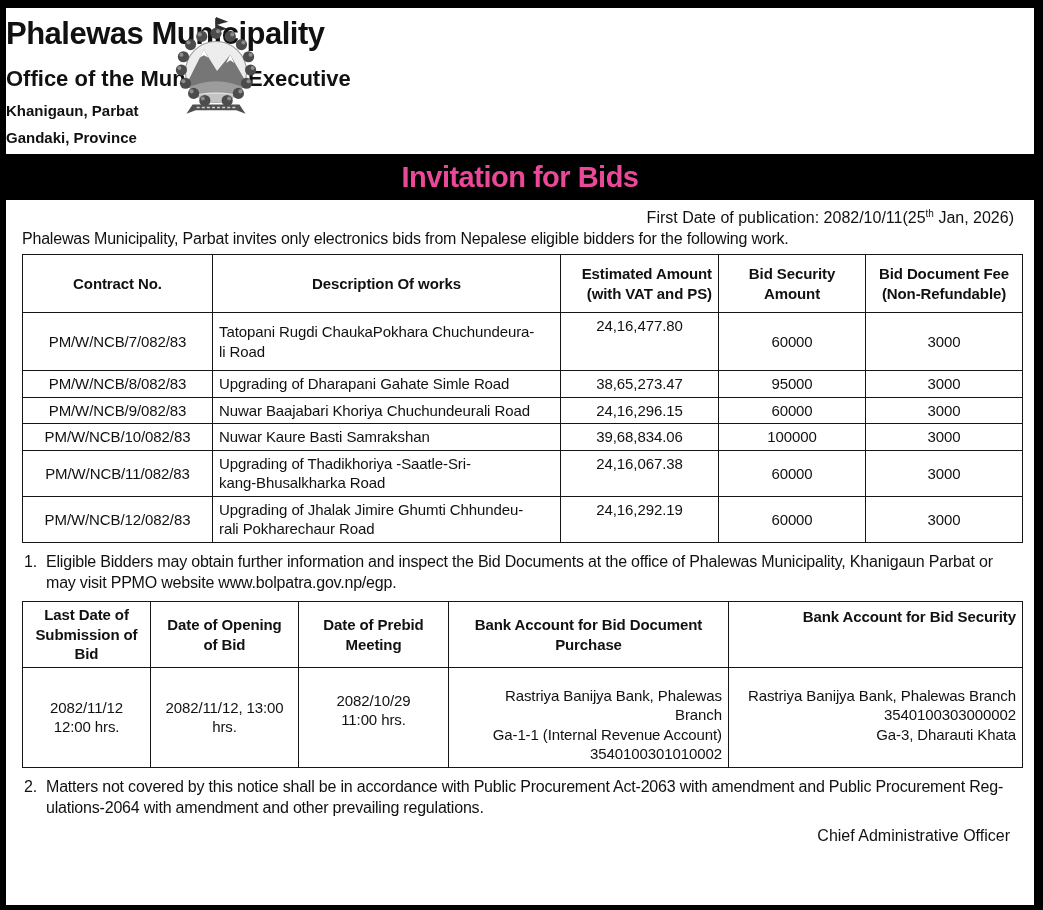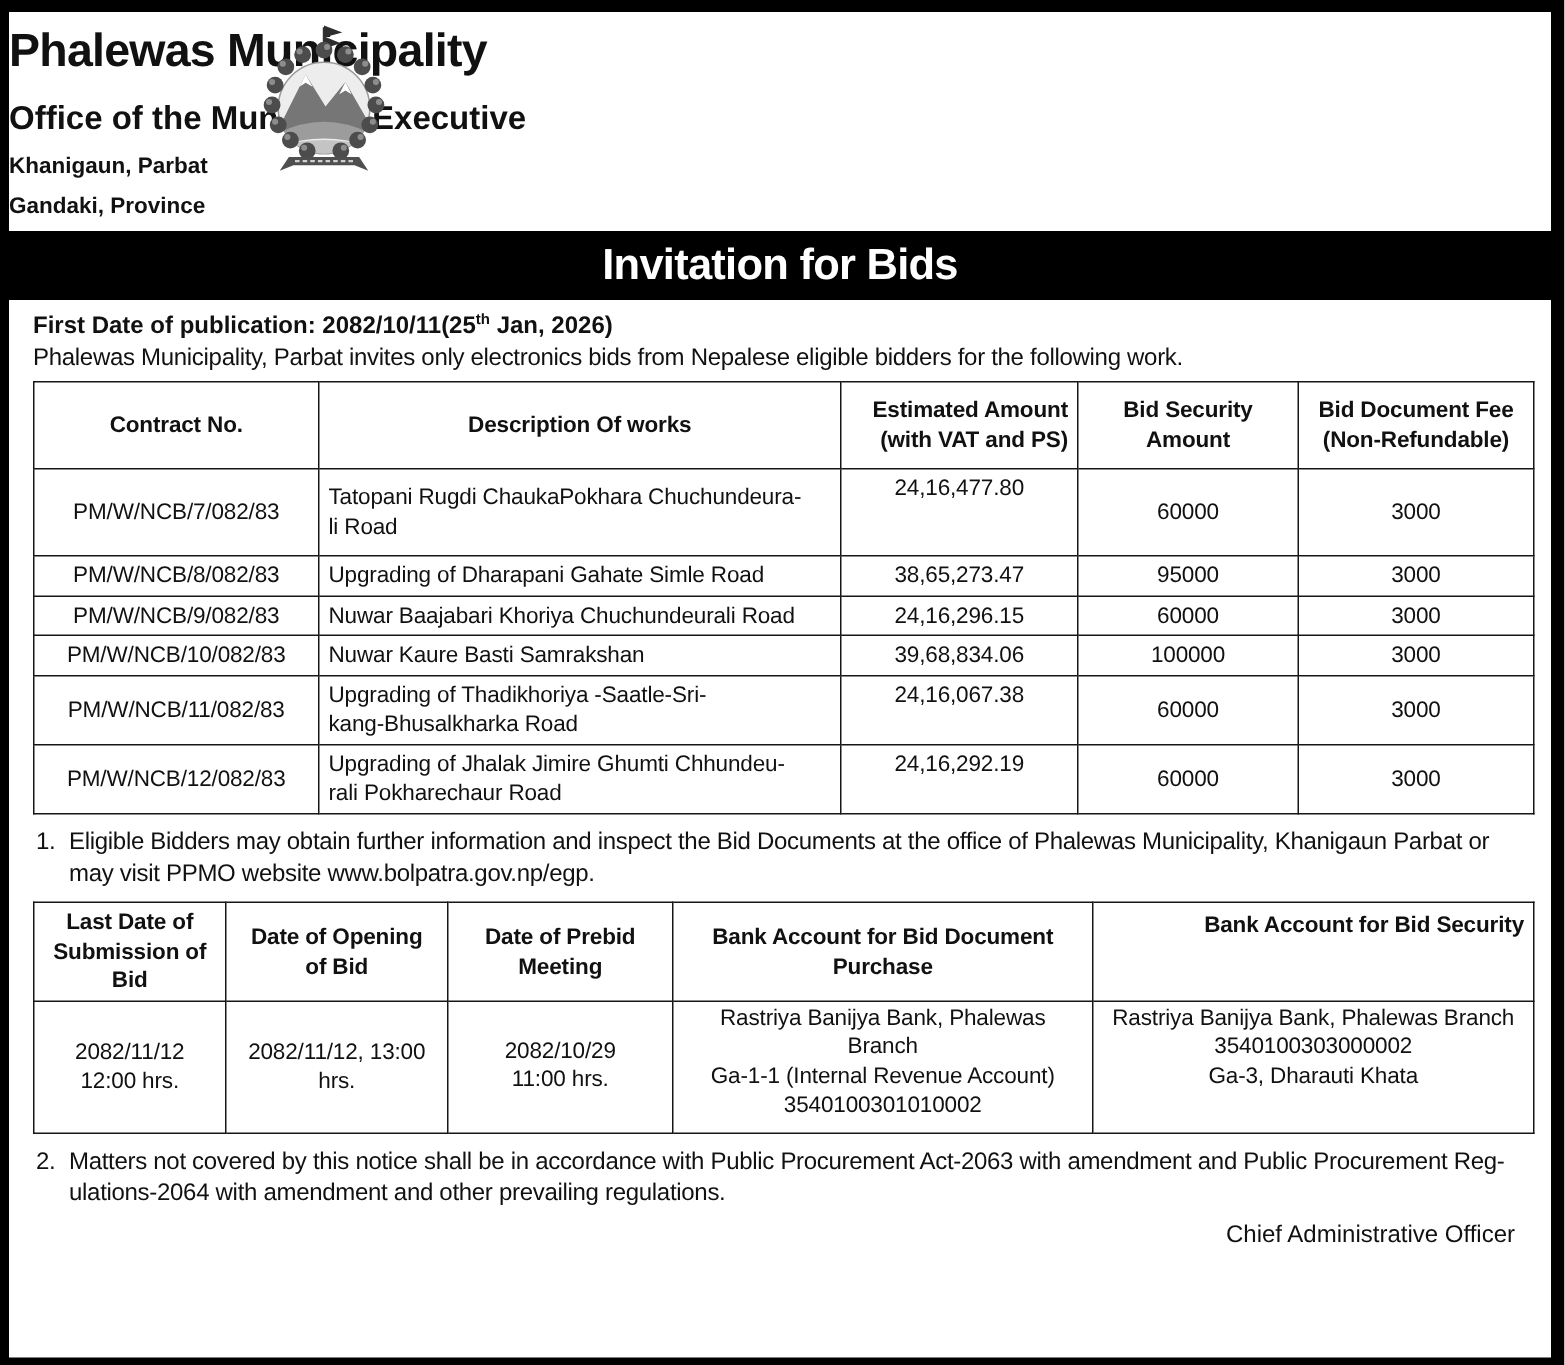--- a/index.html
+++ b/index.html
@@ -15,26 +15,26 @@
     border-width: 8px 9px 5px 6px;
     background: #fff; overflow: hidden;
   }
   .header { position: relative; height: 146px; }
   .emblem { position: absolute; left: 160px; top: 5px; width: 100px; height: 114px; }
   .header-text { text-align: left; padding-top: 8px; }
   .title { font-size: 31px; font-weight: bold; letter-spacing: -0.5px; line-height: 1.15; }
   .subtitle { font-size: 22px; font-weight: bold; margin-top: 14px; }
   .addr { font-size: 15px; font-weight: bold; margin-top: 10px; }
   .banner {
-    height: 46px; background: #000; color: #ffffff;
+    height: 46px; background: #000; color: #ec4899;
     display: flex; align-items: center; justify-content: center;
     font-size: 29px; font-weight: bold; letter-spacing: -0.5px;
   }
   .content { padding: 0 20px 0 16px; }
-  .pub-line { text-align: left; font-size: 16px; margin: 8px 0 3px; font-weight: bold; }
+  .pub-line { text-align: right; font-size: 16px; margin: 8px 0 3px; }
   .pub-line sup { font-size: 10px; }
   .intro { font-size: 16px; margin-bottom: 6px; letter-spacing: -0.2px; }
   table { border-collapse: collapse; width: 100%; table-layout: fixed; }
   th, td {
     border: 1.6px solid #161616; font-size: 15px; line-height: 1.3;
     padding: 3px 6px; white-space: pre-line; letter-spacing: -0.1px;
     overflow: hidden;
   }
   th { font-weight: bold; text-align: center; vertical-align: middle; }
   td { text-align: center; vertical-align: middle; }
@@ -45,21 +45,21 @@
   .bids tr.h26 { height: 26px; }
   .bids tr.h44 { height: 44px; }
   .bids tr.h27 { height: 27px; }
   .va-top { vertical-align: top; }
   .note { display: flex; font-size: 16px; line-height: 1.3; margin: 9px 0 8px; letter-spacing: -0.2px; }
   .note-num { width: 24px; flex: none; padding-left: 2px; }
   .note-text { white-space: pre-line; }
   .sched thead th { height: 62px; }
   .sched td { height: 88px; }
   .sched .th-sec-acct { text-align: right; vertical-align: top; padding-top: 5px; }
-  .sched td.left-top { text-align: center; vertical-align: top; padding-top: 1px; }
+  .sched td.left-top { text-align: right; vertical-align: top; padding-top: 18px; }
   .sched td.center-top { vertical-align: top; padding-top: 23px; }
   .signature { text-align: right; font-size: 16px; margin-top: 5px; padding-right: 4px; }
 </style>
 </head>
 <body>
 
 <div class="page">
 
   <div class="header">
     <svg class="emblem" viewBox="0 0 98 112" aria-hidden="true">

